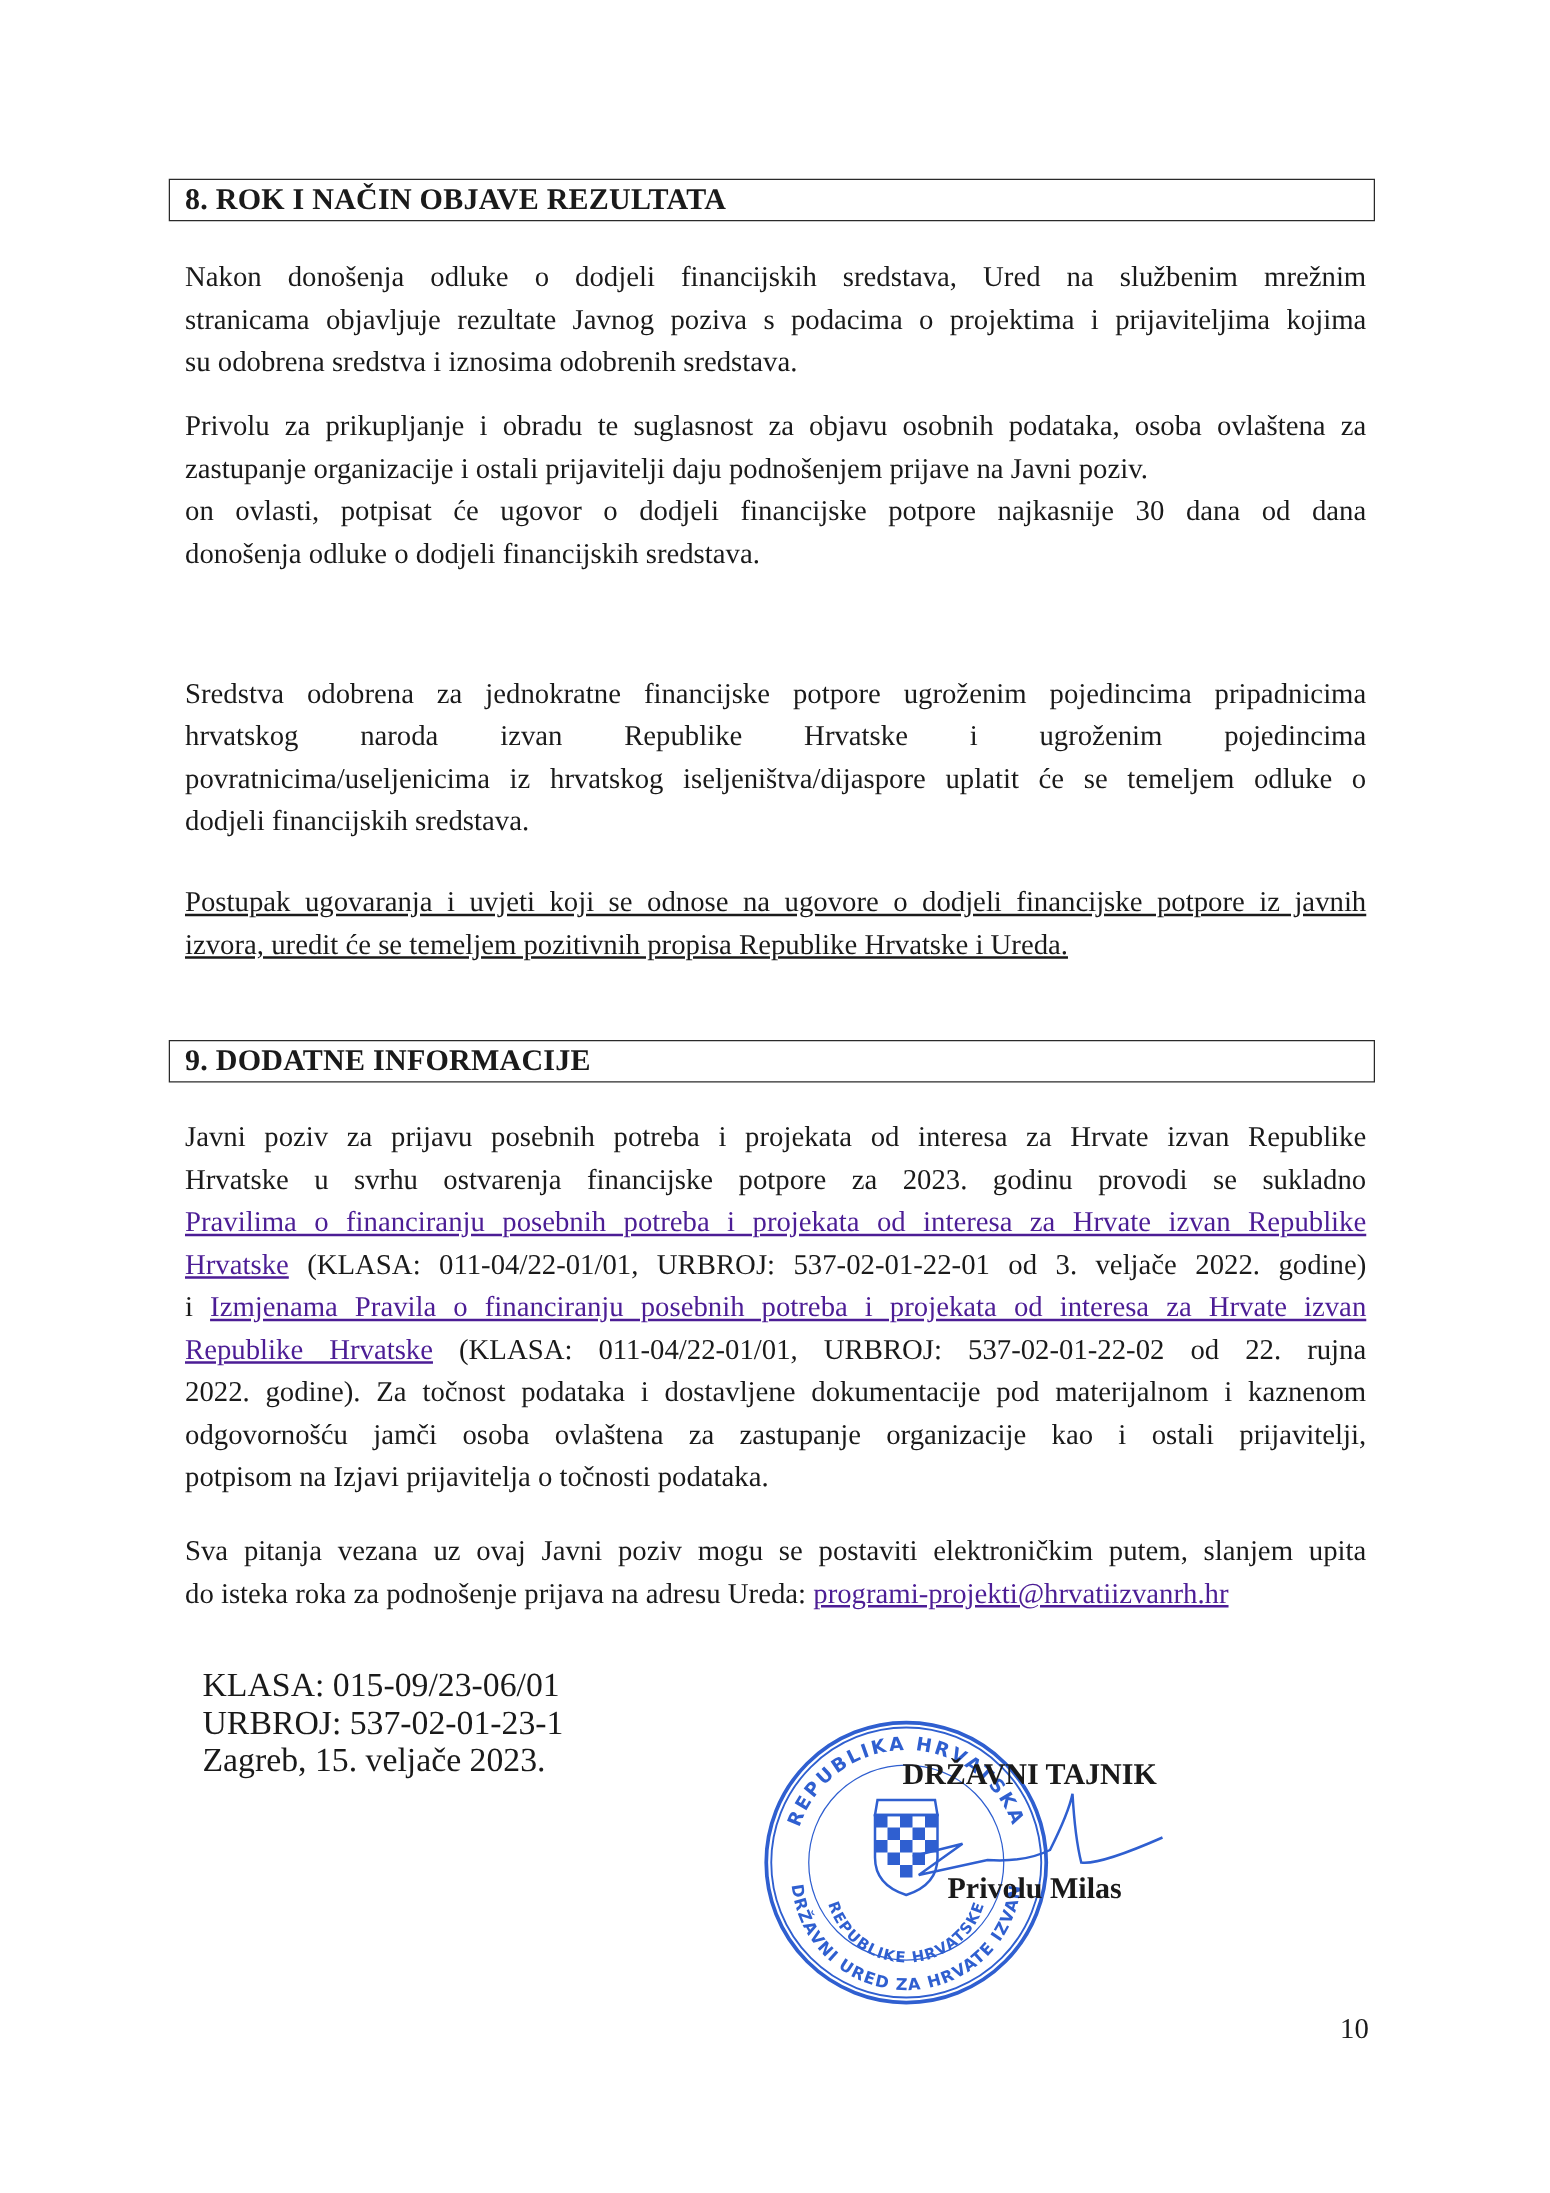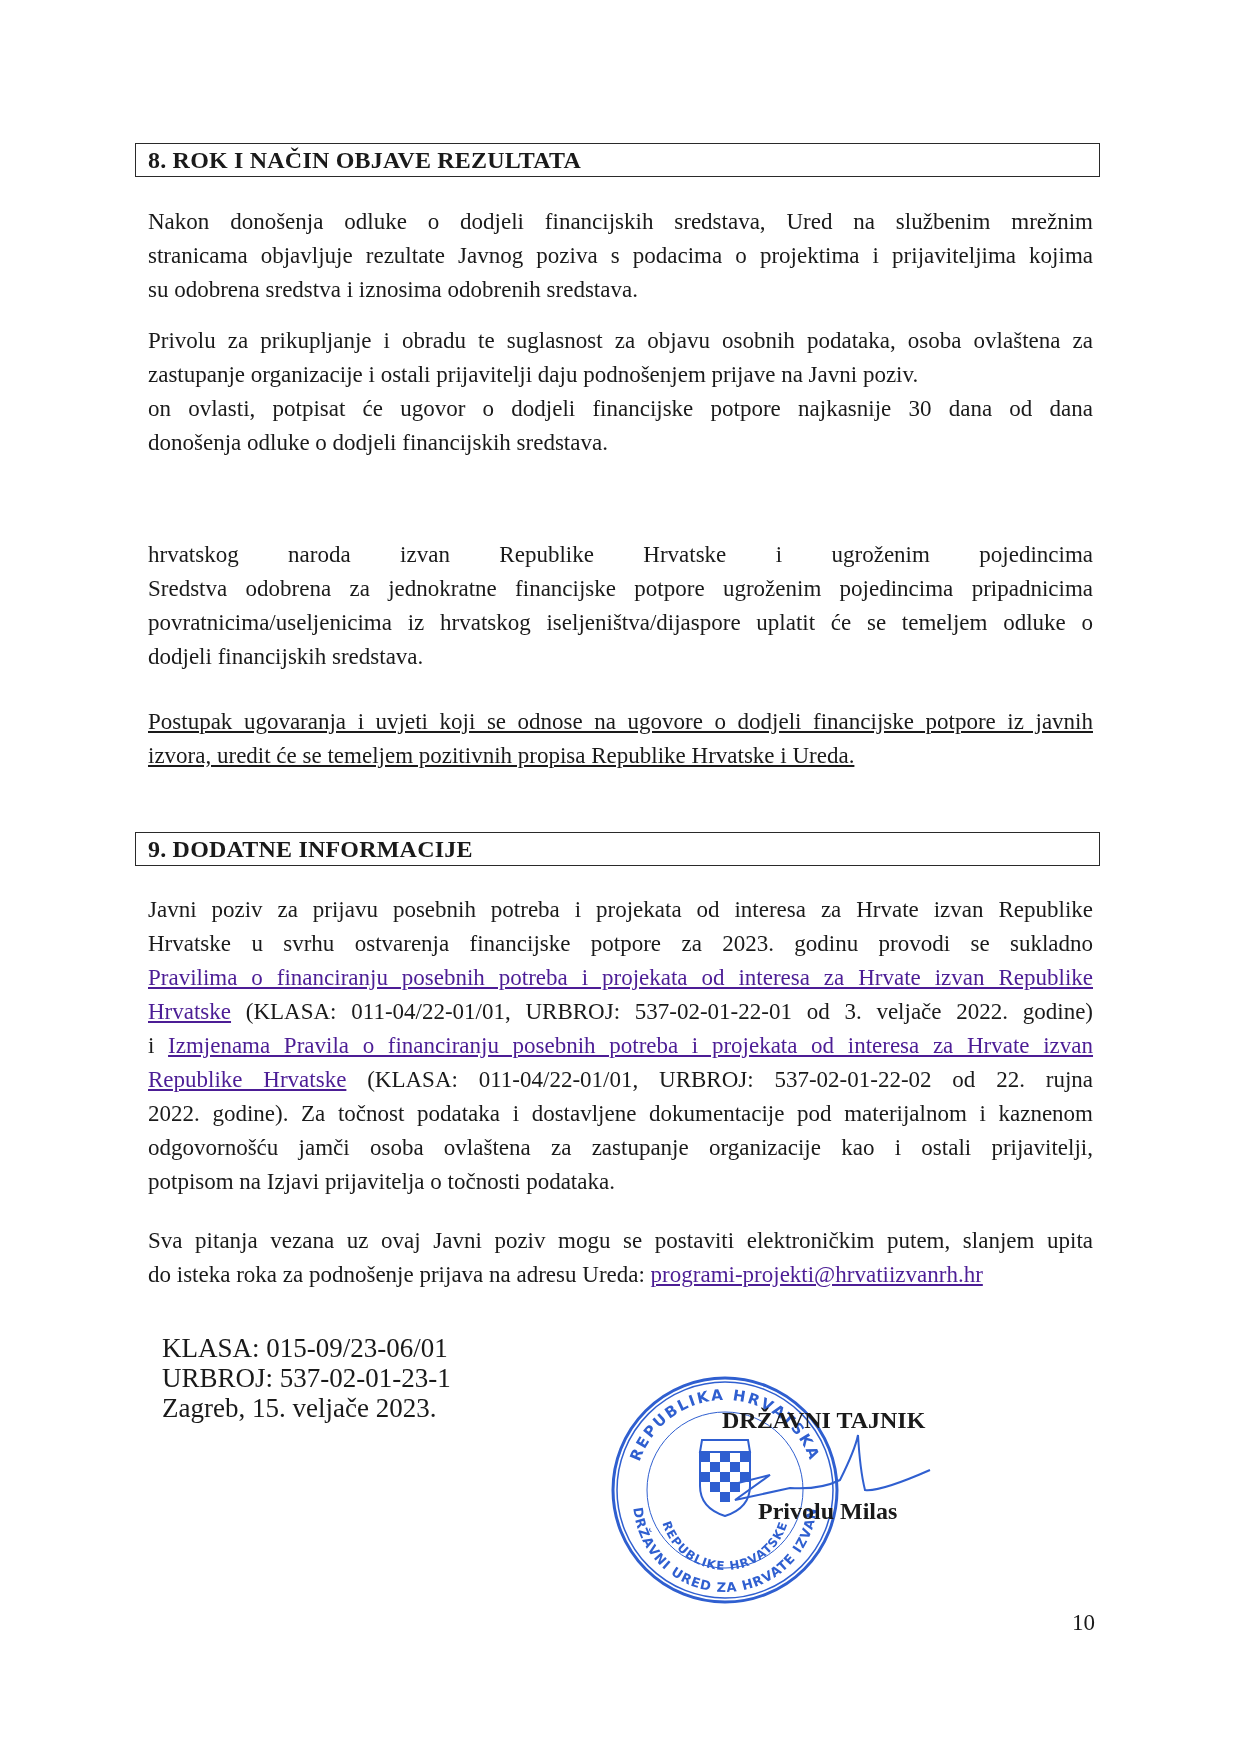--- a/index.html
+++ b/index.html
@@ -60,22 +60,22 @@
   </div>
 
   <div class="para" style="top:324px;">
     <span class="line">Privolu za prikupljanje i obradu te suglasnost za objavu osobnih podataka, osoba ovlaštena za</span>
     <span class="line last">zastupanje organizacije i ostali prijavitelji daju podnošenjem prijave na Javni poziv.</span>
     <span class="line">on ovlasti, potpisat će ugovor o dodjeli financijske potpore najkasnije 30 dana od dana</span>
     <span class="line last">donošenja odluke o dodjeli financijskih sredstava.</span>
   </div>
 
   <div class="para" style="top:538px;">
+    <span class="line">Sredstva odobrena za jednokratne financijske potpore ugroženim pojedincima pripadnicima</span>
     <span class="line">hrvatskog naroda izvan Republike Hrvatske i ugroženim pojedincima</span>
-    <span class="line">Sredstva odobrena za jednokratne financijske potpore ugroženim pojedincima pripadnicima</span>
     <span class="line">povratnicima/useljenicima iz hrvatskog iseljeništva/dijaspore uplatit će se temeljem odluke o</span>
     <span class="line last">dodjeli financijskih sredstava.</span>
   </div>
 
   <div class="para" style="top:705px;text-decoration:underline;">
     <span class="line">Postupak ugovaranja i uvjeti koji se odnose na ugovore o dodjeli financijske potpore iz javnih</span>
     <span class="line last">izvora, uredit će se temeljem pozitivnih propisa Republike Hrvatske i Ureda.</span>
   </div>
 
   <div class="section-box" style="top:832px;">

